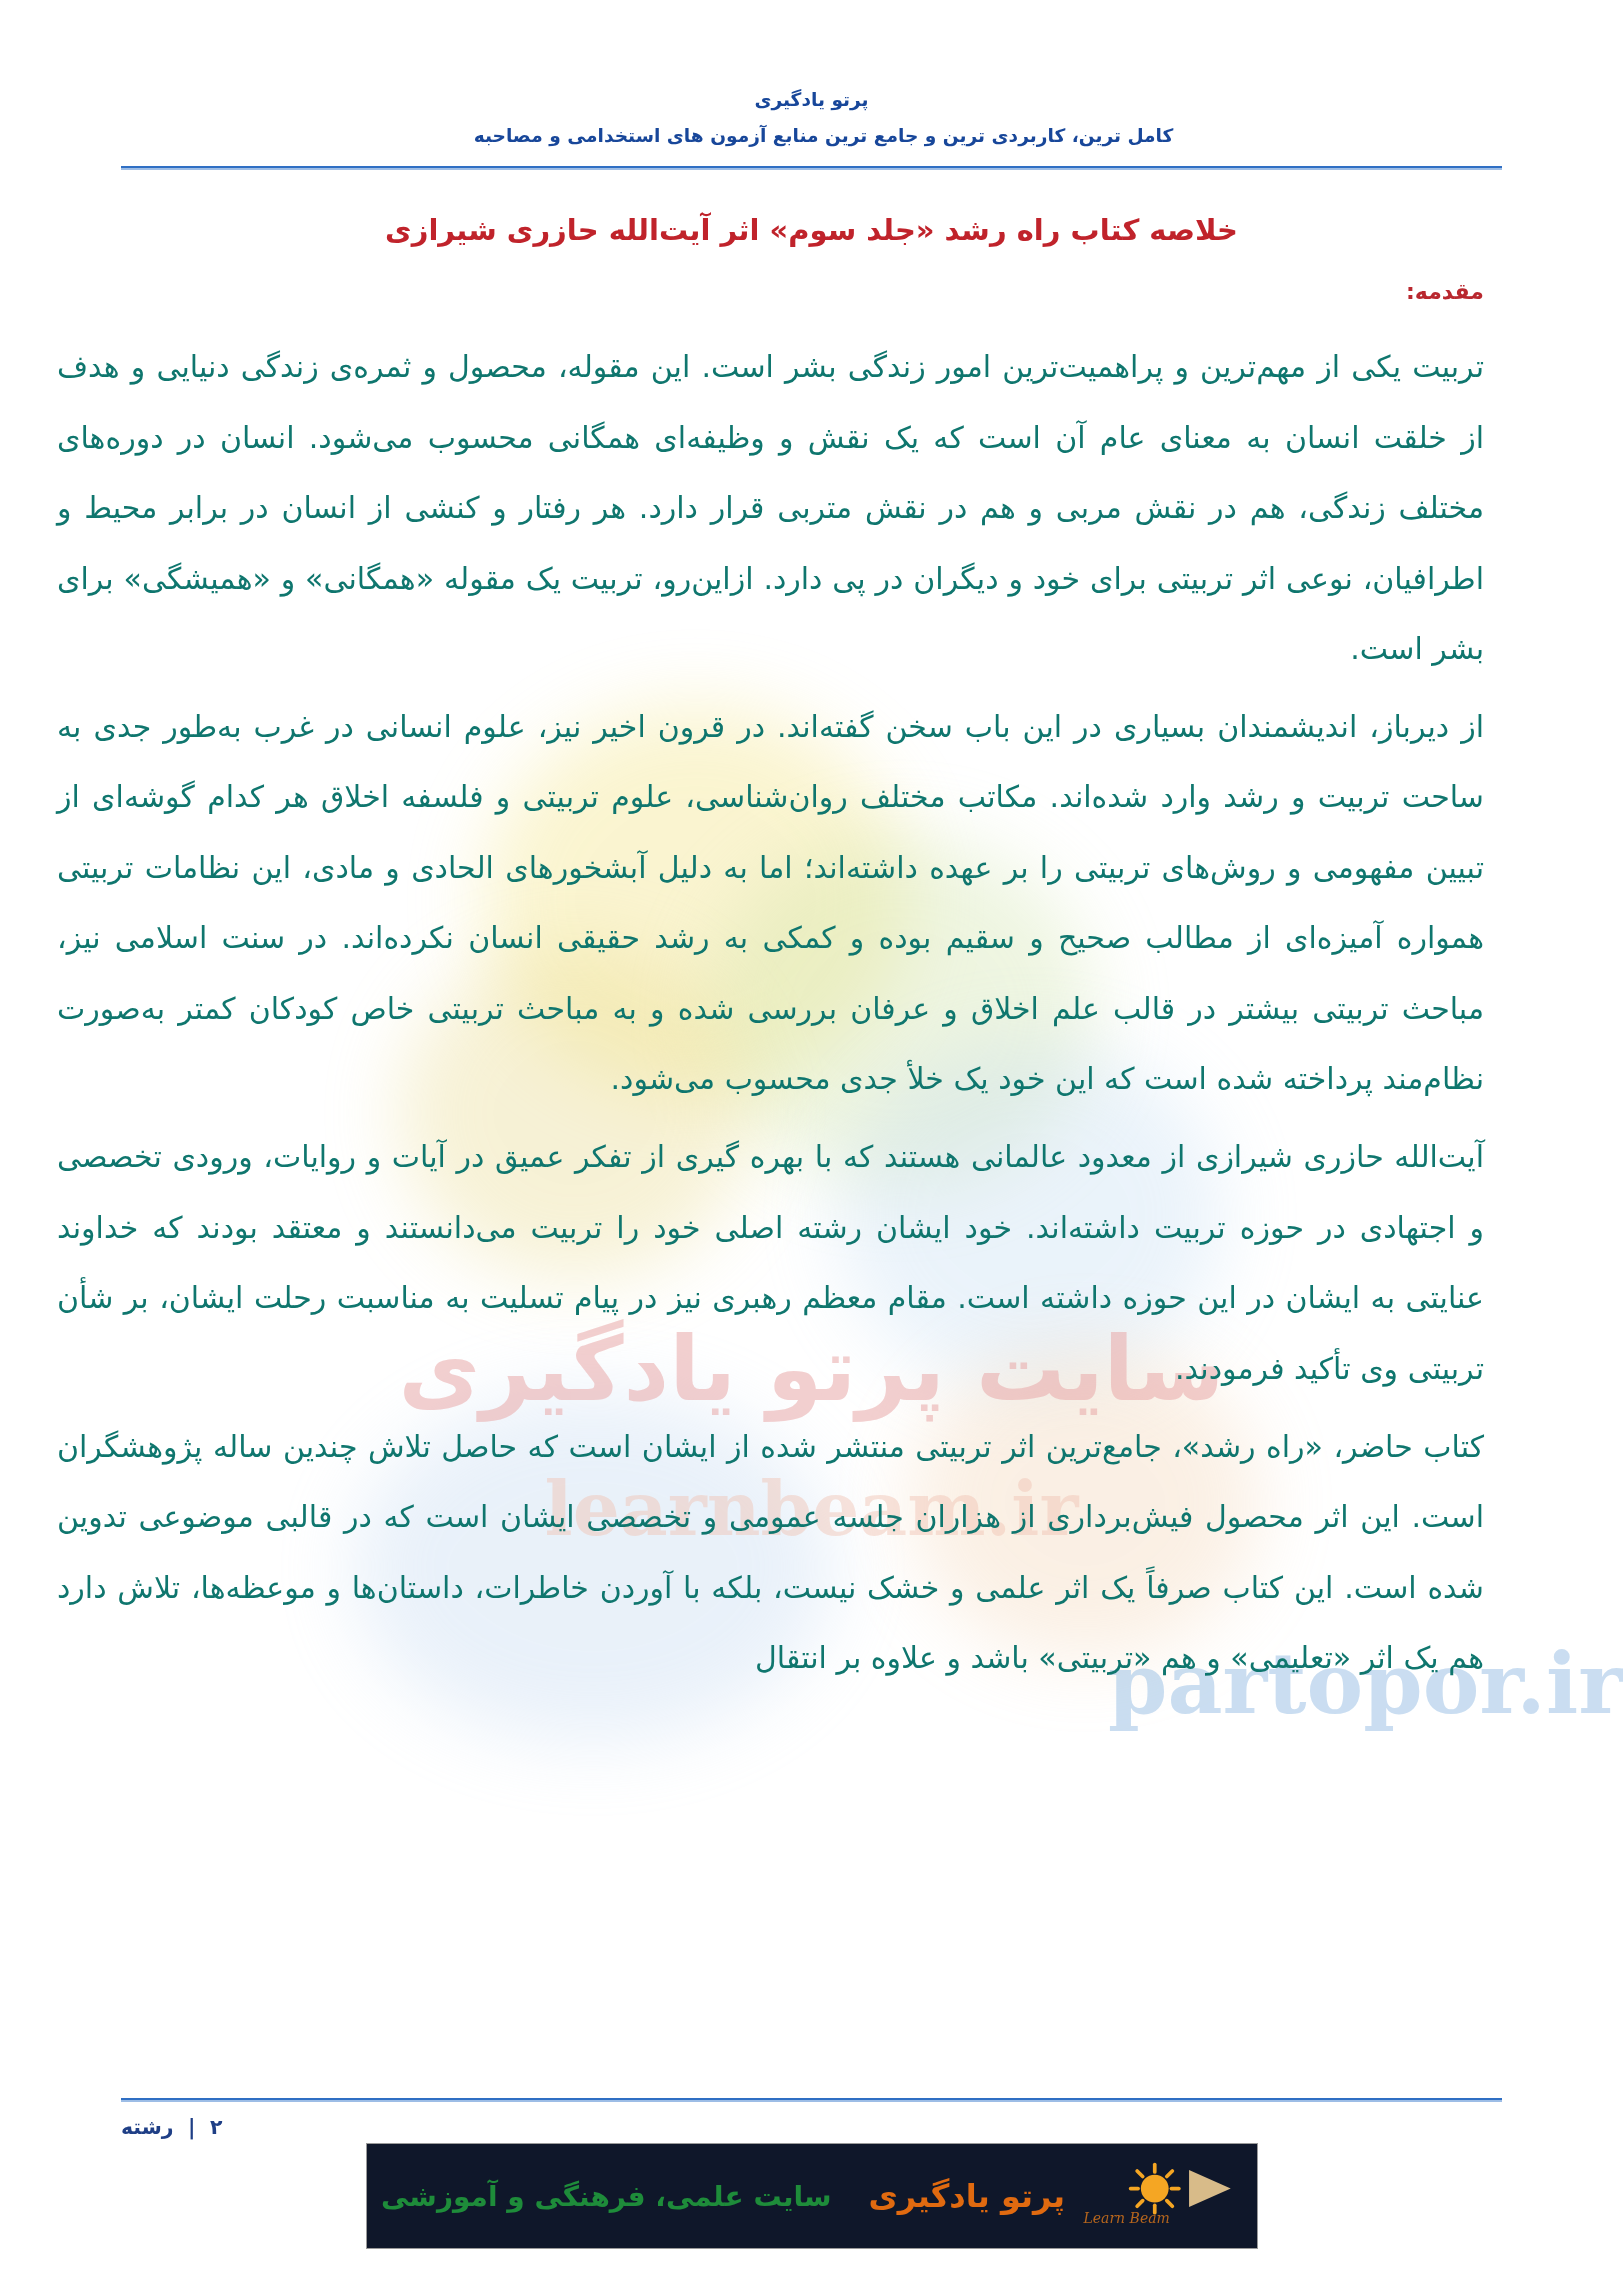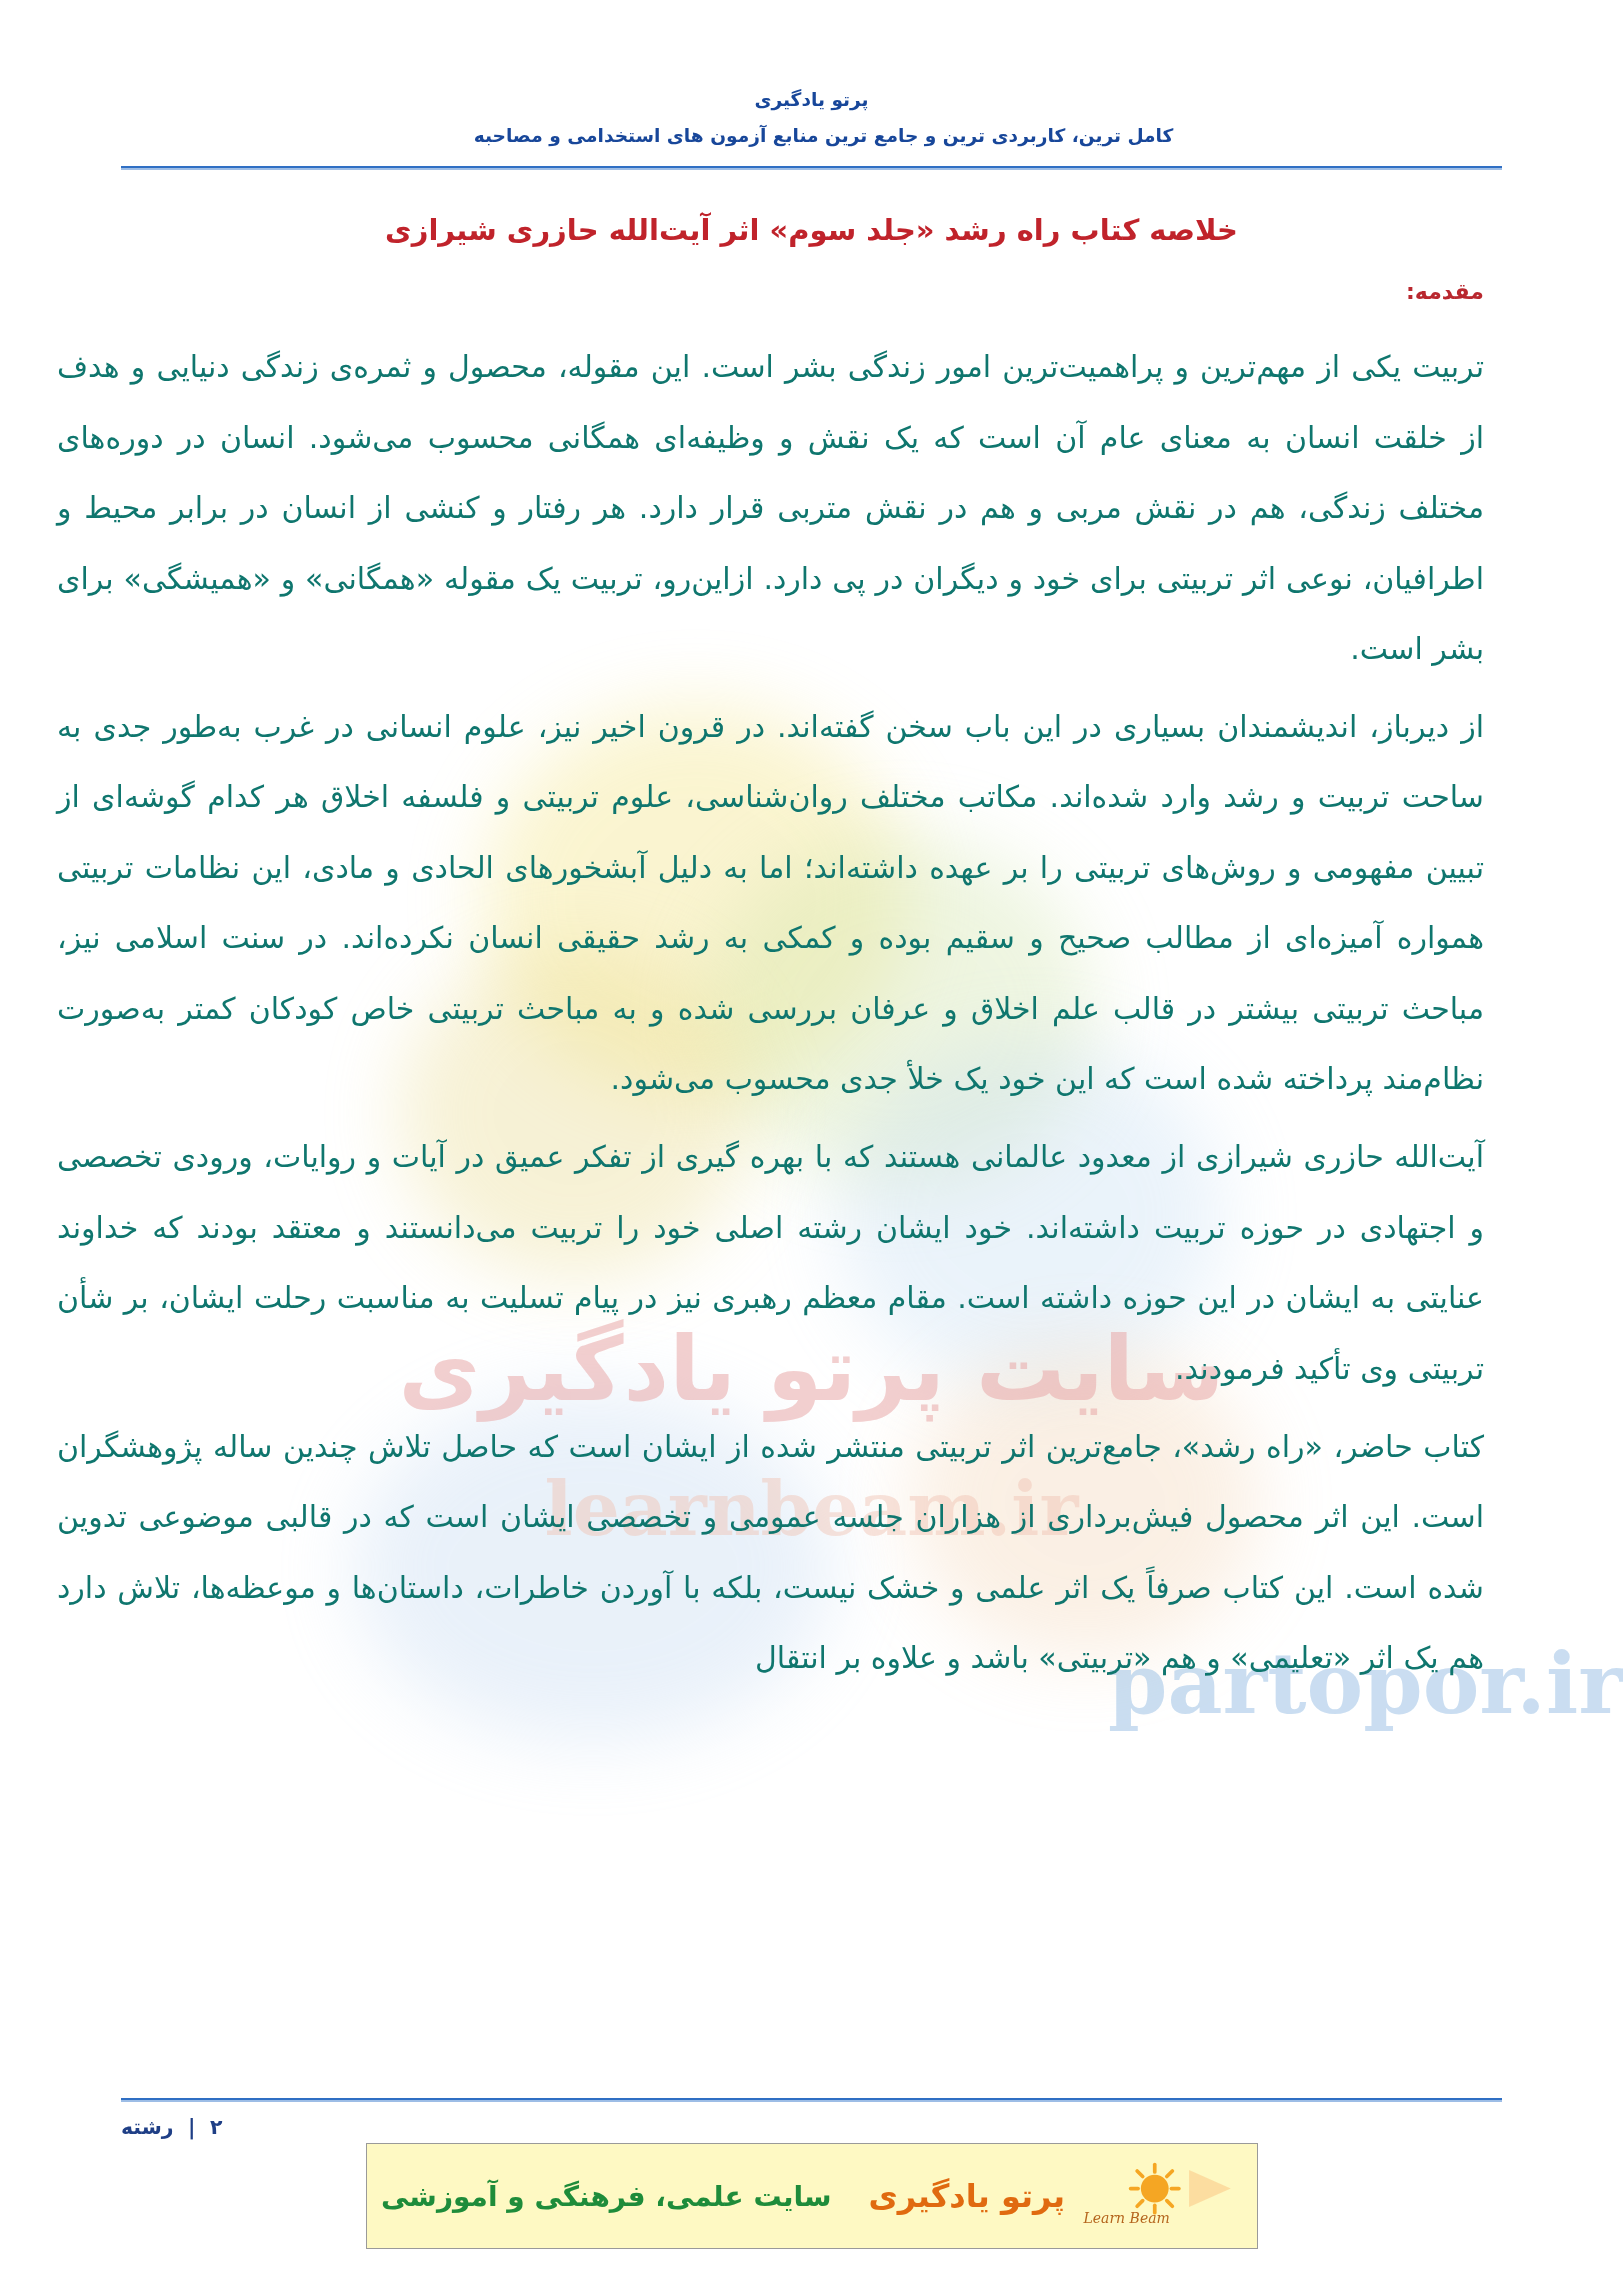--- a/index.html
+++ b/index.html
@@ -164,21 +164,21 @@
     color: #1f3f86;
   }
   .footer-box {
     position: absolute;
     top: 2143px;
     left: 50%;
     transform: translateX(-50%);
     width: 890px;
     height: 104px;
     border: 1.9px solid #9a9a9a;
-    background: #fef9c3;
+    background: #0f172a;
     display: flex;
     flex-direction: row-reverse;
     align-items: center;
     z-index: 3;
   }
   .footer-tagline {
     flex: 1;
     text-align: center;
     font-size: 28px;
     font-weight: bold;

